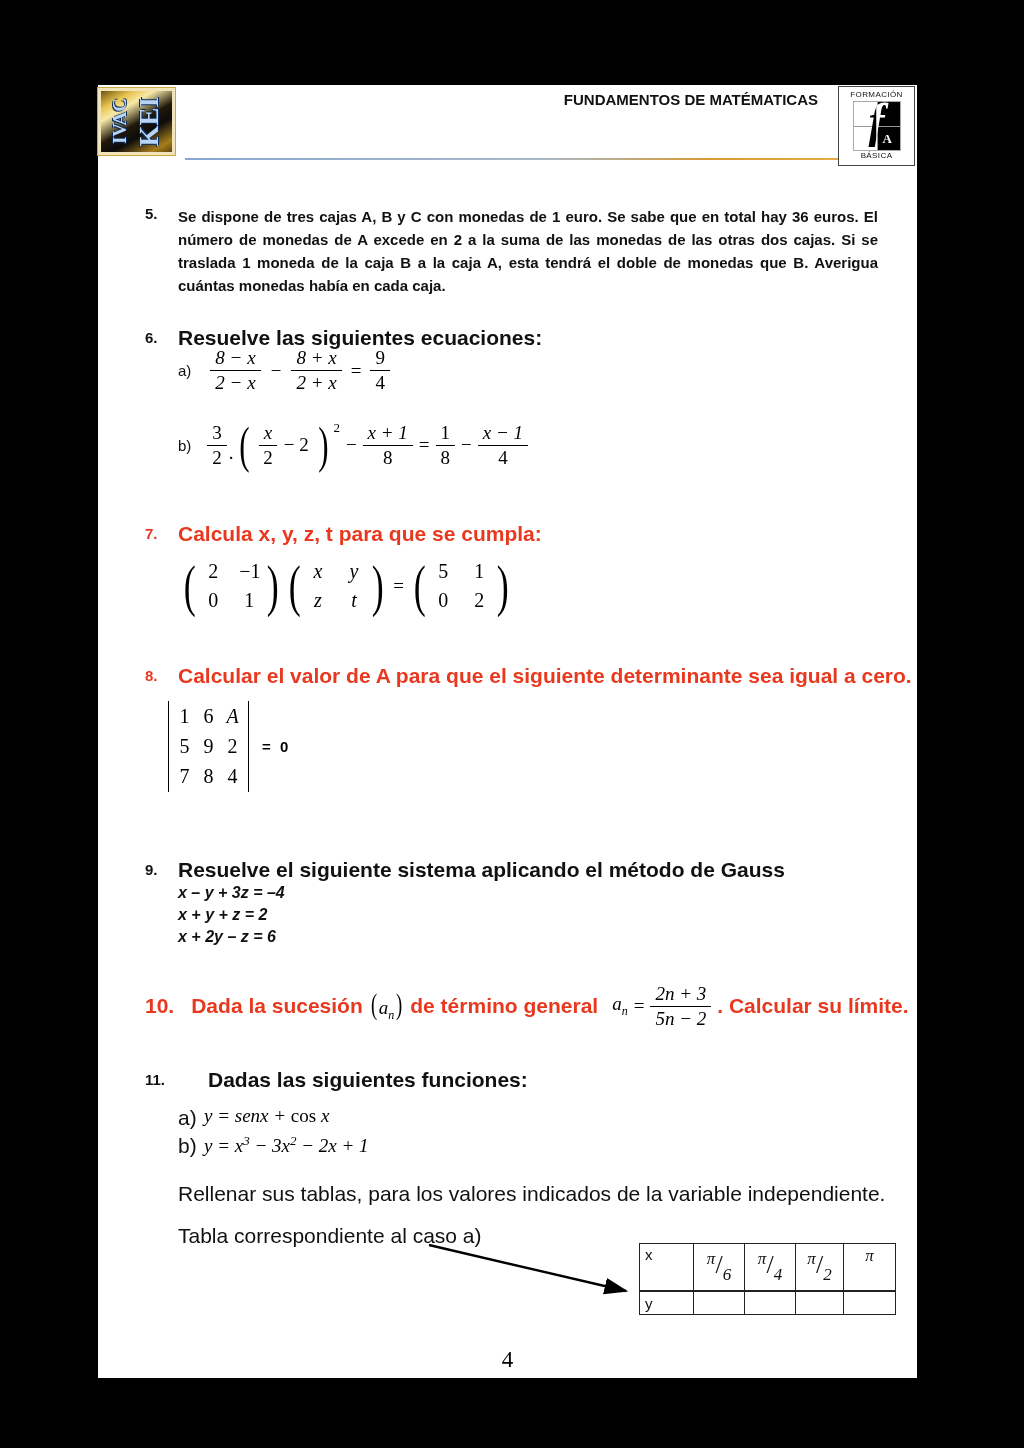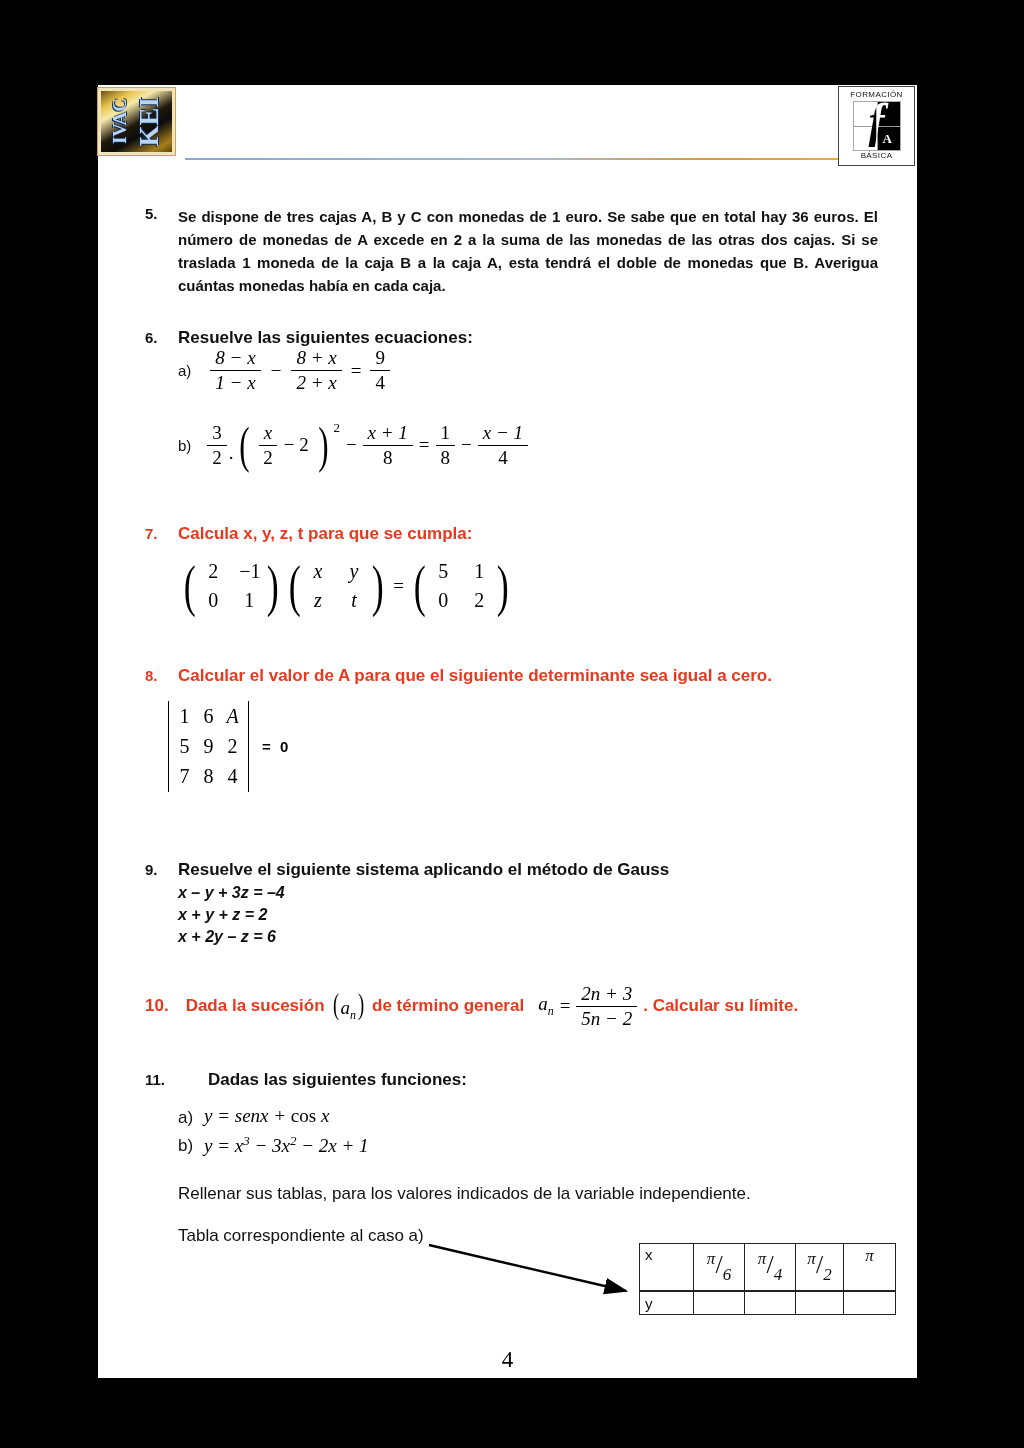--- a/index.html
+++ b/index.html
@@ -2,21 +2,21 @@
 <html><head>
 <meta charset="utf-8">
 <style>
   html,body{margin:0;padding:0;}
   body{width:1024px;height:1448px;background:#000;position:relative;overflow:hidden;
        font-family:"Liberation Sans",sans-serif;}
   .page{position:absolute;left:98px;top:85px;width:819px;height:1293px;background:#ffffff;color:#111;}
   .abs{position:absolute;}
   .b{font-weight:bold;}
   .red{color:#e8391f;}
-  .t15{font-size:17px;line-height:18px;}
+  .t15{font-size:21px;line-height:18px;}
   .exnum{position:absolute;left:47px;font-weight:bold;font-size:15px;}
   .math{font-family:"Liberation Serif","DejaVu Serif",serif;font-size:19px;color:#000;}
   .it{font-style:italic;}
   .eqrow{display:flex;align-items:center;gap:9px;}
   .lbl{font-size:15px;color:#111;margin-right:10px;font-family:"Liberation Sans",sans-serif;}
   .fr{display:inline-flex;flex-direction:column;align-items:center;}
   .fr .n{padding:0 5px 1px;border-bottom:1.6px solid #000;text-align:center;white-space:nowrap;}
   .fr .d{padding:1px 5px 0;text-align:center;white-space:nowrap;}
   .paren{font-family:"Liberation Serif",serif;line-height:1;transform:scaleX(.62);display:inline-block;}
   .p50{font-size:50px;}
@@ -85,20 +85,21 @@
 </head>
 <body>
 
 <div class="page">
 
   <div class="logo-ivac">
     <span class="vtext ivac-t">IVAC</span>
     <span class="vtext kei-t">KEI</span>
   </div>
 
+  <div class="htitle">FUNDAMENTOS DE MATÉMATICAS</div>
   <div class="hline"></div>
 
   <div class="logo-fa">
     <div class="fa-top">FORMACIÓN</div>
     <div class="fa-emblem">
       <div class="q tr"></div>
       <div class="q br"></div>
       <div class="gl-h"></div>
       <div class="gl-v"></div>
       <span class="fglyph f-black">f</span>
@@ -111,21 +112,21 @@
   <div class="exnum" style="top:120px">5.</div>
   <div class="e5text">Se dispone de tres cajas A, B y C con monedas de 1 euro. Se sabe que en total hay 36 euros. El número de monedas de A excede en 2 a la suma de las monedas de las otras dos cajas. Si se traslada 1 moneda de la caja B a la caja A, esta tendrá el doble de monedas que B. Averigua cuántas monedas había en cada caja.</div>
 
   <div class="exnum" style="top:244px">6.</div>
   <div class="abs b t15" style="left:80px;top:244px">Resuelve las siguientes ecuaciones:</div>
 
   <div class="abs eqrow math it" style="left:80px;top:262px">
     <span class="lbl" style="font-style:normal">a)</span>
     <span class="fr">
       <span class="n">8 − x</span>
-      <span class="d">1 − x</span>
+      <span class="d">2 − x</span>
     </span>
     <span>−</span>
     <span class="fr">
       <span class="n">8 + x</span>
       <span class="d">2 + x</span>
     </span>
     <span style="font-style:normal">=</span>
     <span class="fr" style="font-style:normal">
       <span class="n">9</span>
       <span class="d">4</span>

